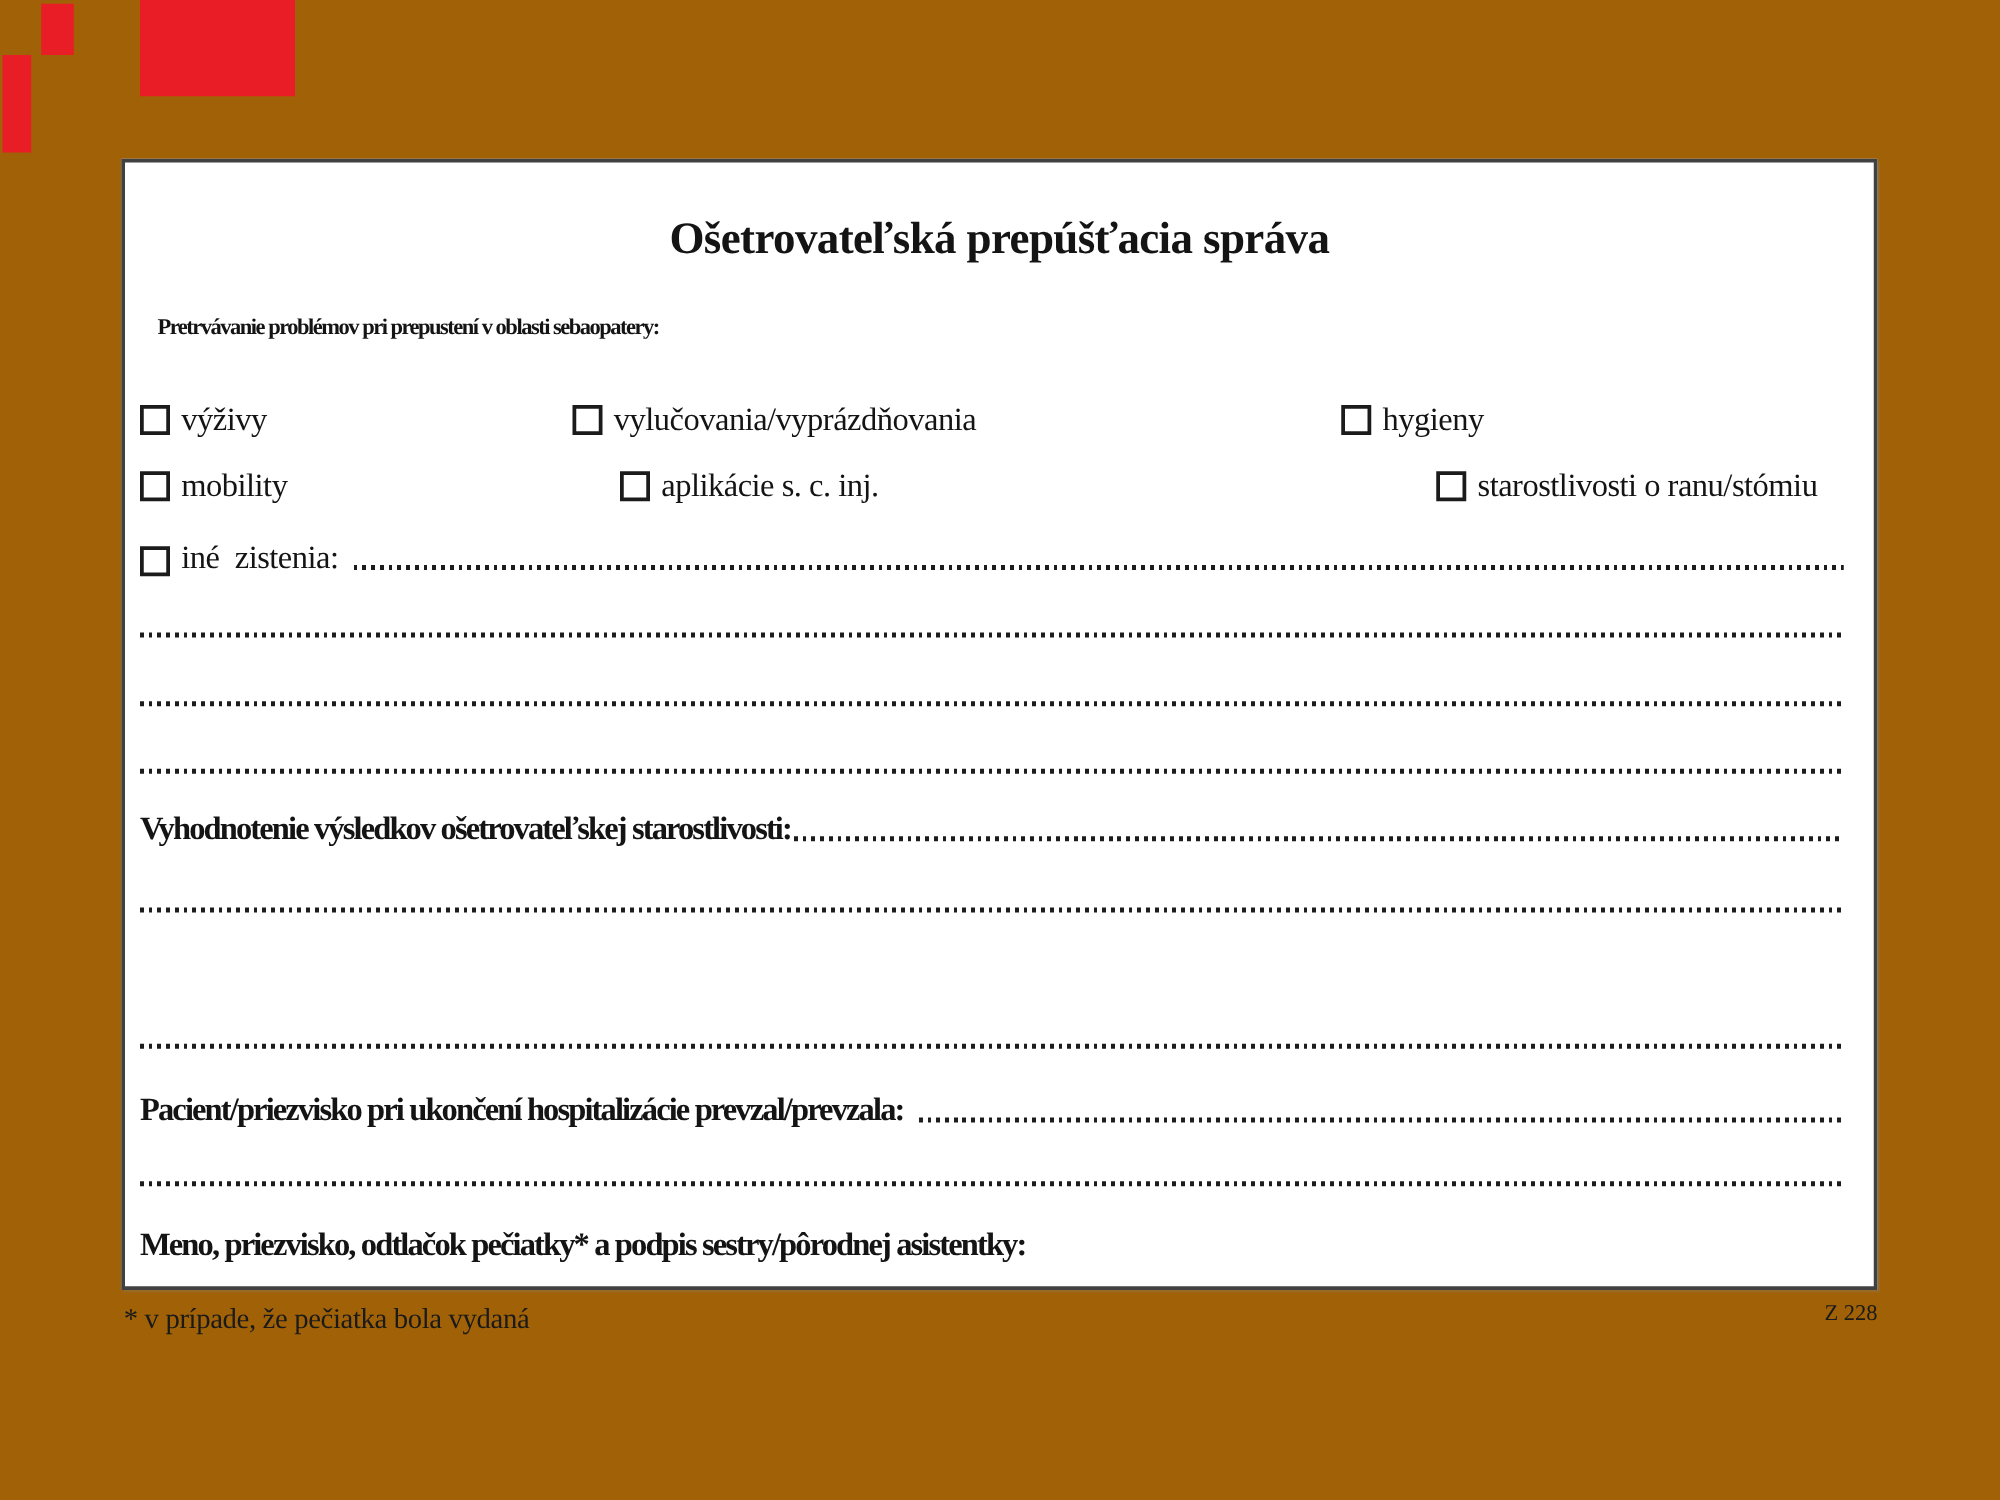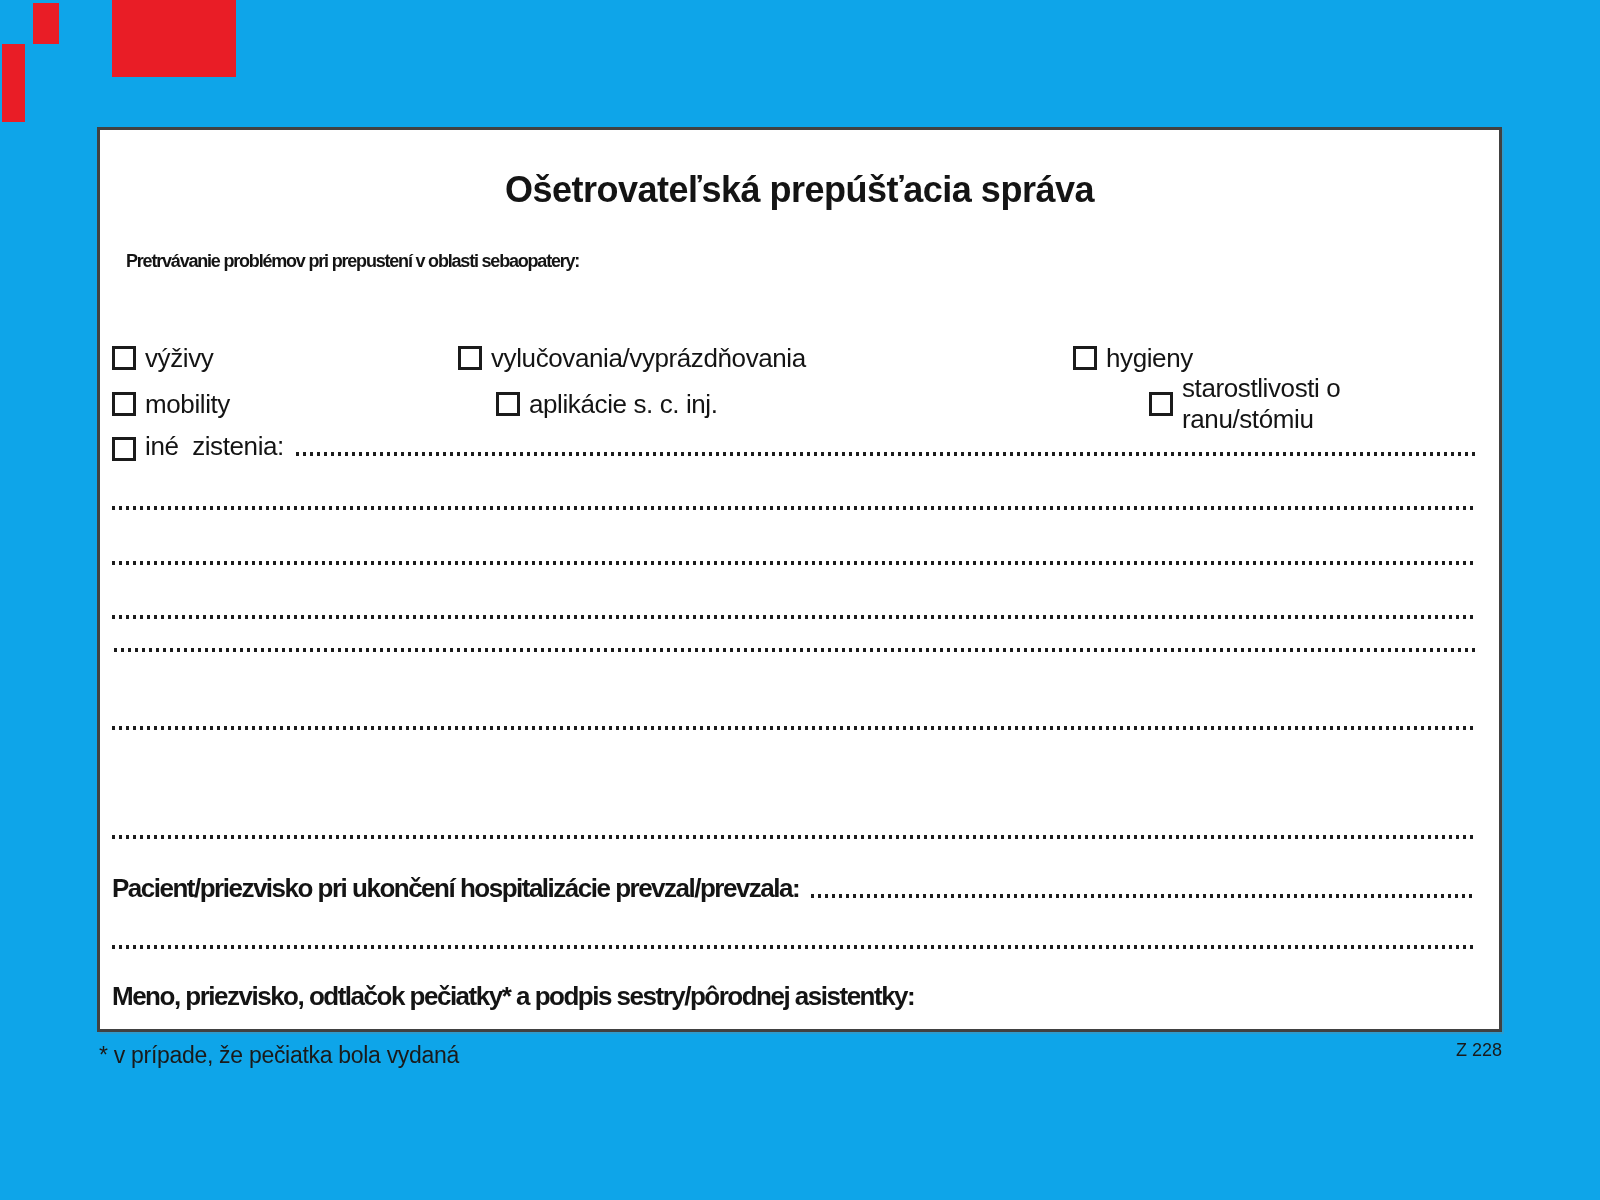--- a/index.html
+++ b/index.html
@@ -1,18 +1,18 @@
 <!DOCTYPE html>
 <html lang="sk"><head>
 <meta charset="utf-8">
 <style>
   html,body{margin:0;padding:0;background:#ffffff;}
   .page{
-    position:relative;width:1600px;height:1200px;background:#0ea5e9;
-    font-family:Liberation Sans, sans-serif;color:#141414;overflow:hidden;
+    position:relative;width:1600px;height:1200px;background:#a16207;
+    font-family:Liberation Serif, serif;color:#141414;overflow:hidden;
   }
   
   .mark{position:absolute;background:#e91d26;}
   .mark-a{left:33px;top:3px;width:26px;height:41px;}
   .mark-b{left:2px;top:44px;width:23px;height:78px;}
   .mark-c{left:112px;top:0px;width:124px;height:77px;}
 
   .form-box{
     position:absolute;left:97px;top:127px;width:1405px;height:905px;
     border:3px solid #414141;box-sizing:border-box;background:#ffffff;
@@ -23,21 +23,21 @@
     font-size:36px;line-height:36px;font-weight:bold;letter-spacing:-0.5px;
   }
   .subtitle{
     position:absolute;top:116px;left:26px;right:8px;
     font-size:18px;line-height:30px;font-weight:bold;letter-spacing:-1.2px;white-space:pre;
   }
   .cb-row{
     position:absolute;left:12px;right:24px;height:32px;
     display:grid;grid-template-columns:346px 615px 1fr;
   }
-  .cb-row1{top:190px;margin-top:22px;}
+  .cb-row1{top:190px;}
   .cb-row2{top:243px;gap:38px;}
   .cb-item{display:flex;align-items:center;font-size:26px;letter-spacing:-0.4px;}
   .cb{
     width:18px;height:18px;border:3px solid #1b1b1b;margin-right:9px;
     flex:none;background:#ffffff;display:inline-block;
   }
   .field-row{
     position:absolute;left:12px;right:24px;display:flex;align-items:flex-end;
     font-size:26px;line-height:30px;
   }
@@ -118,20 +118,21 @@
       <span class="cb"></span>
       <span class="rlabel">iné  zistenia:</span>
       <span class="dots"></span>
     </div>
 
     <div class="dot-line dl1"></div>
     <div class="dot-line dl2"></div>
     <div class="dot-line dl3"></div>
 
     <div class="field-row row-vyhod">
+      <span class="blabel">Vyhodnotenie výsledkov ošetrovateľskej starostlivosti:</span>
       <span class="dots dots-tight"></span>
     </div>
 
     <div class="dot-line dl4"></div>
 
 
     <div class="dot-line dl5"></div>
 
     <div class="field-row row-pacient">
       <span class="blabel">Pacient/priezvisko pri ukončení hospitalizácie prevzal/prevzala:</span>

